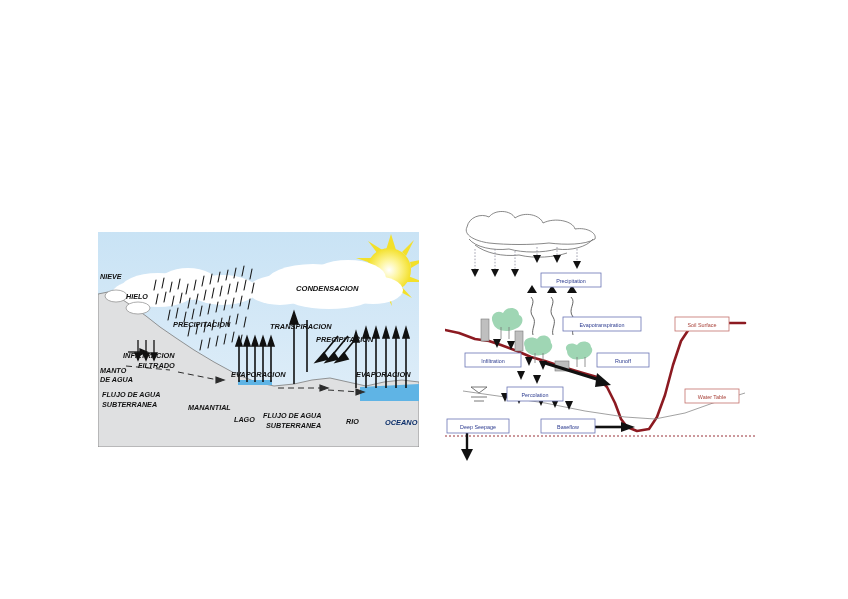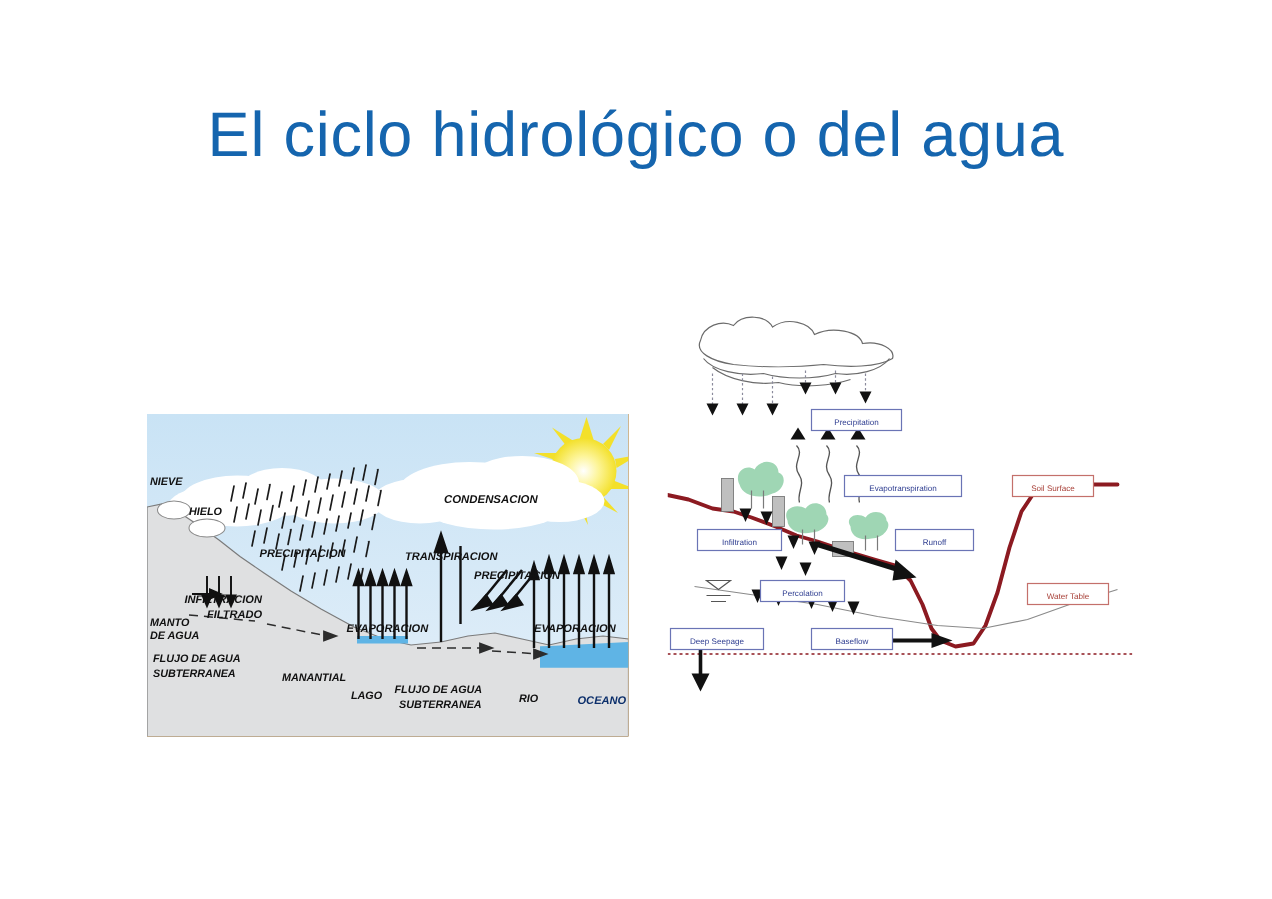--- a/index.html
+++ b/index.html
@@ -37,22 +37,21 @@
   }
 
   
   .fig-left {
     position: absolute;
     left: 98px;
     top: 232px;
     width: 321px;
     height: 215px;
     overflow: hidden;
-    background: #a16207;
-    margin-top: 44px;
+    background: #c4b5fd;
   }
   .fig-left svg { display: block; }
 
   
   .fig-right {
     position: absolute;
     left: 445px;
     top: 205px;
     width: 310px;
     height: 265px;
@@ -66,21 +65,20 @@
     font-size: 5.4px;
     fill: #2c3b8f;
   }
   .lbl-red { fill: #a84038; }
 </style>
 </head>
 <body>
 
 <div class="slide">
 
-  <div class="slide-title">El ciclo hidrológico o del agua</div>
 
   <div class="fig-left">
     <svg width="321" height="215" viewBox="0 0 321 215" xmlns="http://www.w3.org/2000/svg">
       <defs>
         <radialGradient id="sunGlow" cx="50%" cy="50%" r="50%">
           <stop offset="0%" stop-color="#ffffff"></stop>
           <stop offset="45%" stop-color="#fdf59a"></stop>
           <stop offset="100%" stop-color="#f3e02a"></stop>
         </radialGradient>
         <linearGradient id="skyGrad" x1="0" y1="0" x2="0" y2="1">

